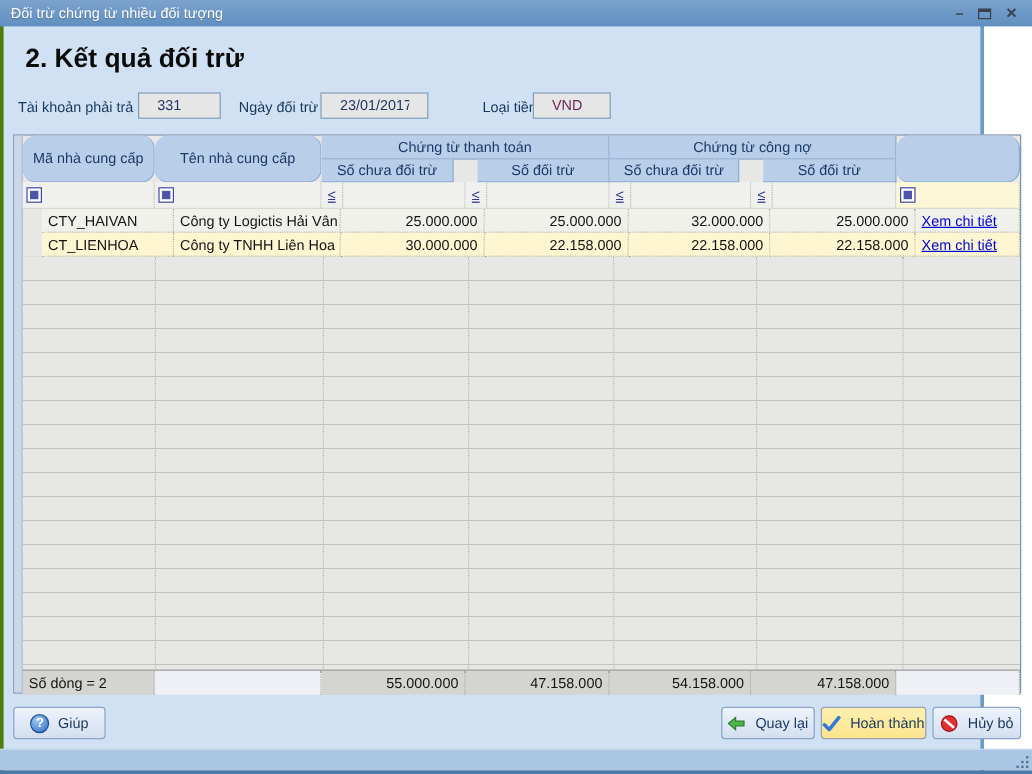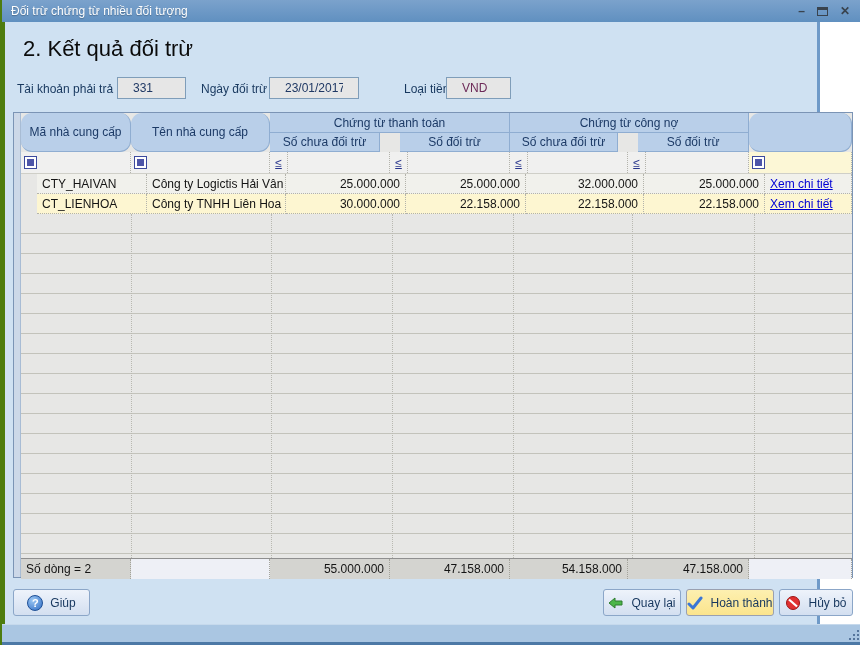--- a/index.html
+++ b/index.html
@@ -1,27 +1,27 @@
 <!DOCTYPE html>
 <html><head>
 <meta charset="utf-8">
 <style>
   html,body{margin:0;padding:0;}
   body{width:860px;height:645px;font-family:"Liberation Sans",sans-serif;overflow:hidden;}
   .window{position:relative;width:820px;height:645px;background:#cfe1f2;
-          border-left:5px solid #4d7c0f;border-right:3px solid #6f9ac8;box-sizing:border-box;}
+          border-left:3px solid #4d7c0f;border-right:3px solid #6f9ac8;box-sizing:border-box;}
   
   .titlebar{position:absolute;left:-3px;top:0;width:860px;height:22px;
             background:linear-gradient(#7ba2cc,#6090c0);display:flex;align-items:center;}
   .titletext{color:#ffffff;font-size:12px;padding-left:9px;text-shadow:0 1px 1px rgba(0,0,0,.25);}
   .wincontrols{margin-left:auto;display:flex;align-items:center;gap:12px;padding-right:12px;}
   .wc{color:#39434e;font-size:12px;font-weight:bold;line-height:12px;cursor:default;}
   .maxbox{width:11px;height:9px;border:1px solid #39434e;border-top:3px solid #39434e;box-sizing:border-box;background:transparent;}
   
-  .heading{position:absolute;left:18px;top:36px;font-size:22px;font-weight:normal;color:#0b0b0b;}
+  .heading{position:absolute;left:18px;top:36px;font-size:22px;font-weight:bold;color:#0b0b0b;}
   .flabel{position:absolute;top:82px;font-size:12px;color:#17375e;}
   .field{position:absolute;top:77px;height:22px;box-sizing:border-box;border:1px solid #7f9db9;
          background:#e6e6e6;font-family:"Liberation Sans",sans-serif;font-size:12px;color:#1f3864;padding:0 15px;}
   .maroon{color:#6d2a58;}
   
   .grid{position:absolute;left:8px;top:112px;width:840px;height:466px;box-sizing:border-box;
         border:1px solid #7b94b5;background:#e7e7e5;font-size:12px;}
   .indicator{position:absolute;left:0;top:0;bottom:0;width:6px;background:#ccd8e8;border-right:1px solid #a8bcd4;}
   .gridbody{position:absolute;left:7px;top:0;right:0;bottom:0;}
   .row{display:flex;}

